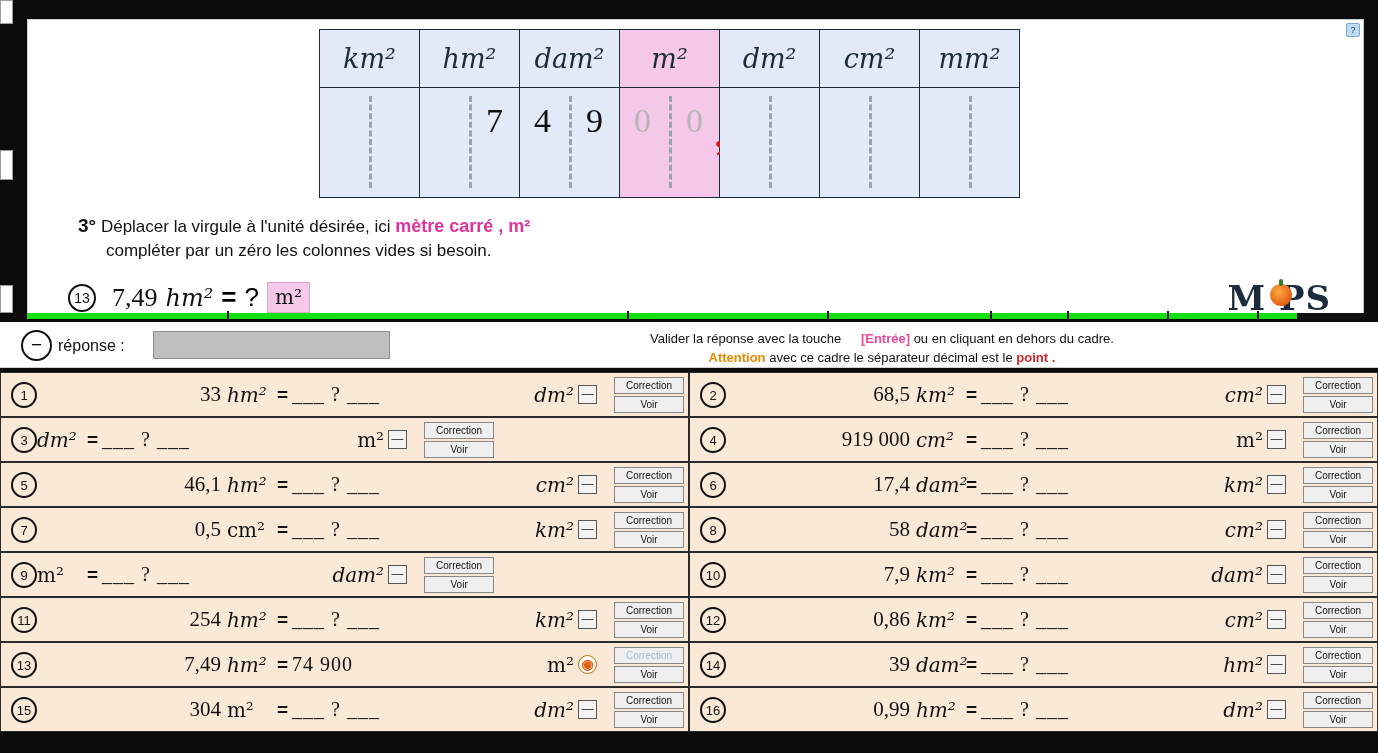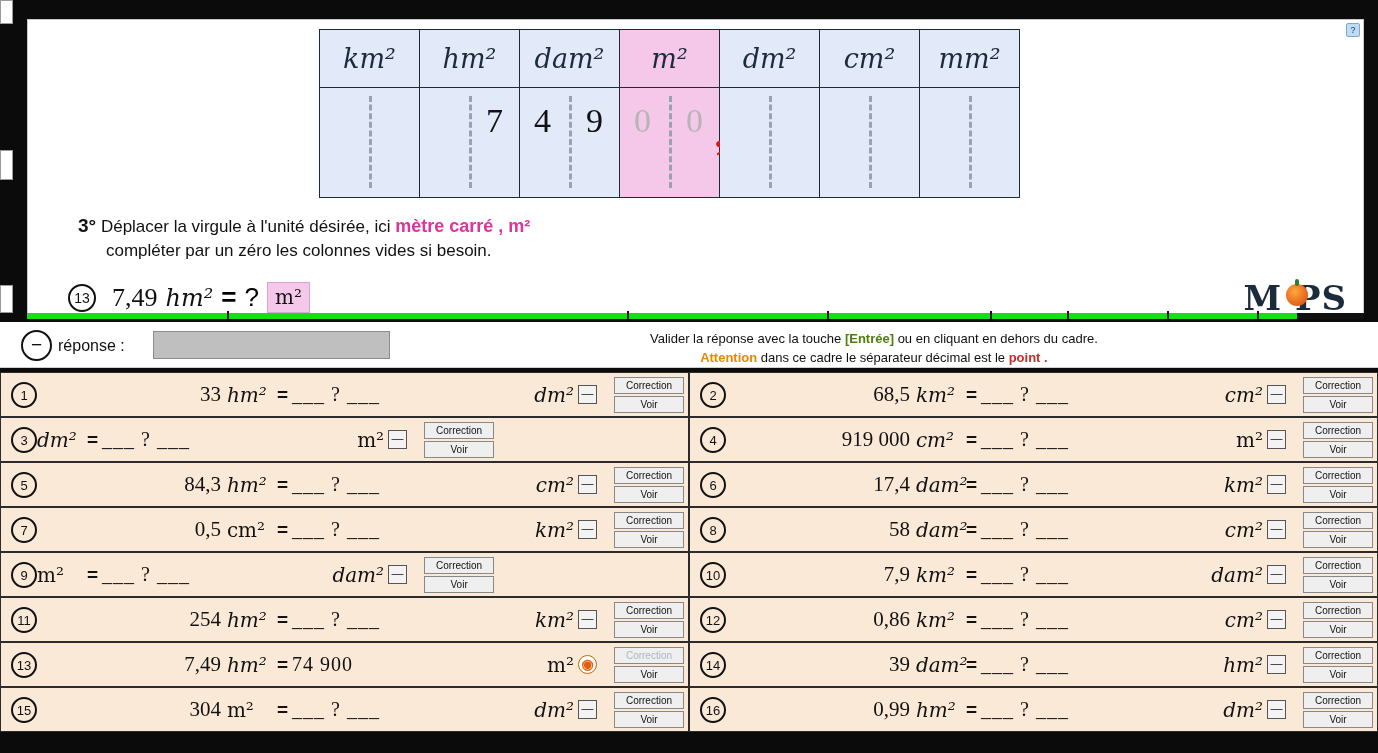--- a/index.html
+++ b/index.html
@@ -141,21 +141,21 @@
     background: #f5c8ea;
     border: 1px solid #d9a5cb;
     padding: 2px 7px 3px;
     font-family: "DejaVu Serif", serif;
     font-size: 20px;
     color: #111;
   }
   
   .mascot {
     position: absolute;
-    right: 16px; top: 258px;
+    right: 32px; top: 258px;
     font-family: "DejaVu Serif", serif;
     font-size: 34px;
     font-weight: bold;
     letter-spacing: 1px;
     color: #1b2b3c;
   }
   .pumpkin {
     display: inline-block;
     width: 22px; height: 22px;
     background: radial-gradient(circle at 40% 35%, #ffa83c, #e2601a 70%);
@@ -226,21 +226,21 @@
     padding: 0 6px;
     color: #111;
   }
   .validate-text {
     position: absolute;
     left: 650px; top: 329px;
     font-size: 13px;
     color: #111;
     line-height: 19px;
   }
-  .validate-text .key { color: #4d7c0f; font-weight: bold; }
+  .validate-text .key { color: #ec4899; font-weight: bold; margin-left: 16px; }
   .validate-text .warn { color: #e88a00; font-weight: bold; }
   .validate-text .pt { color: #cc2a2a; font-weight: bold; }
   
   .grid {
     position: absolute;
     left: 0; top: 372px;
     width: 1378px;
     display: grid;
     grid-template-columns: 689px 689px;
   }
@@ -463,21 +463,21 @@
 
   <div class="answer-bar"></div>
   <div class="minus-btn">−</div>
   <div class="answer-label">réponse :</div>
   <input class="answer-input" type="text" value="" placeholder="" style="">
   <div class="validate-text">
     <div>
       <span>Valider la réponse avec la touche </span><span class="key">[Entrée]</span><span> ou en cliquant en dehors du cadre.</span>
     </div>
     <div style="text-align:center;">
-      <span class="warn">Attention</span><span> dans ce cadre le séparateur décimal est le </span><span class="pt">point .</span>
+      <span class="warn">Attention</span><span> avec ce cadre le séparateur décimal est le </span><span class="pt">point .</span>
     </div>
   </div>
 
   <div class="grid" id="grid">
       <div class="row">
         <span class="idx">1</span>
         <span class="qval">33</span>
         <span class="qunit">hm²</span>
         <span class="eqs">=</span>
         <span class="ans">___ ? ___</span>
@@ -521,21 +521,21 @@
         <span class="ans">___ ? ___</span>
         <span class="ansunit up">m²</span>
         <span class="toggle">—</span>
         <div class="btns">
           <div>Correction</div>
           <div>Voir</div>
         </div>
       </div>
       <div class="row">
         <span class="idx">5</span>
-        <span class="qval">84,3</span>
+        <span class="qval">46,1</span>
         <span class="qunit">hm²</span>
         <span class="eqs">=</span>
         <span class="ans">___ ? ___</span>
         <span class="ansunit">cm²</span>
         <span class="toggle">—</span>
         <div class="btns">
           <div>Correction</div>
           <div>Voir</div>
         </div>
       </div>

